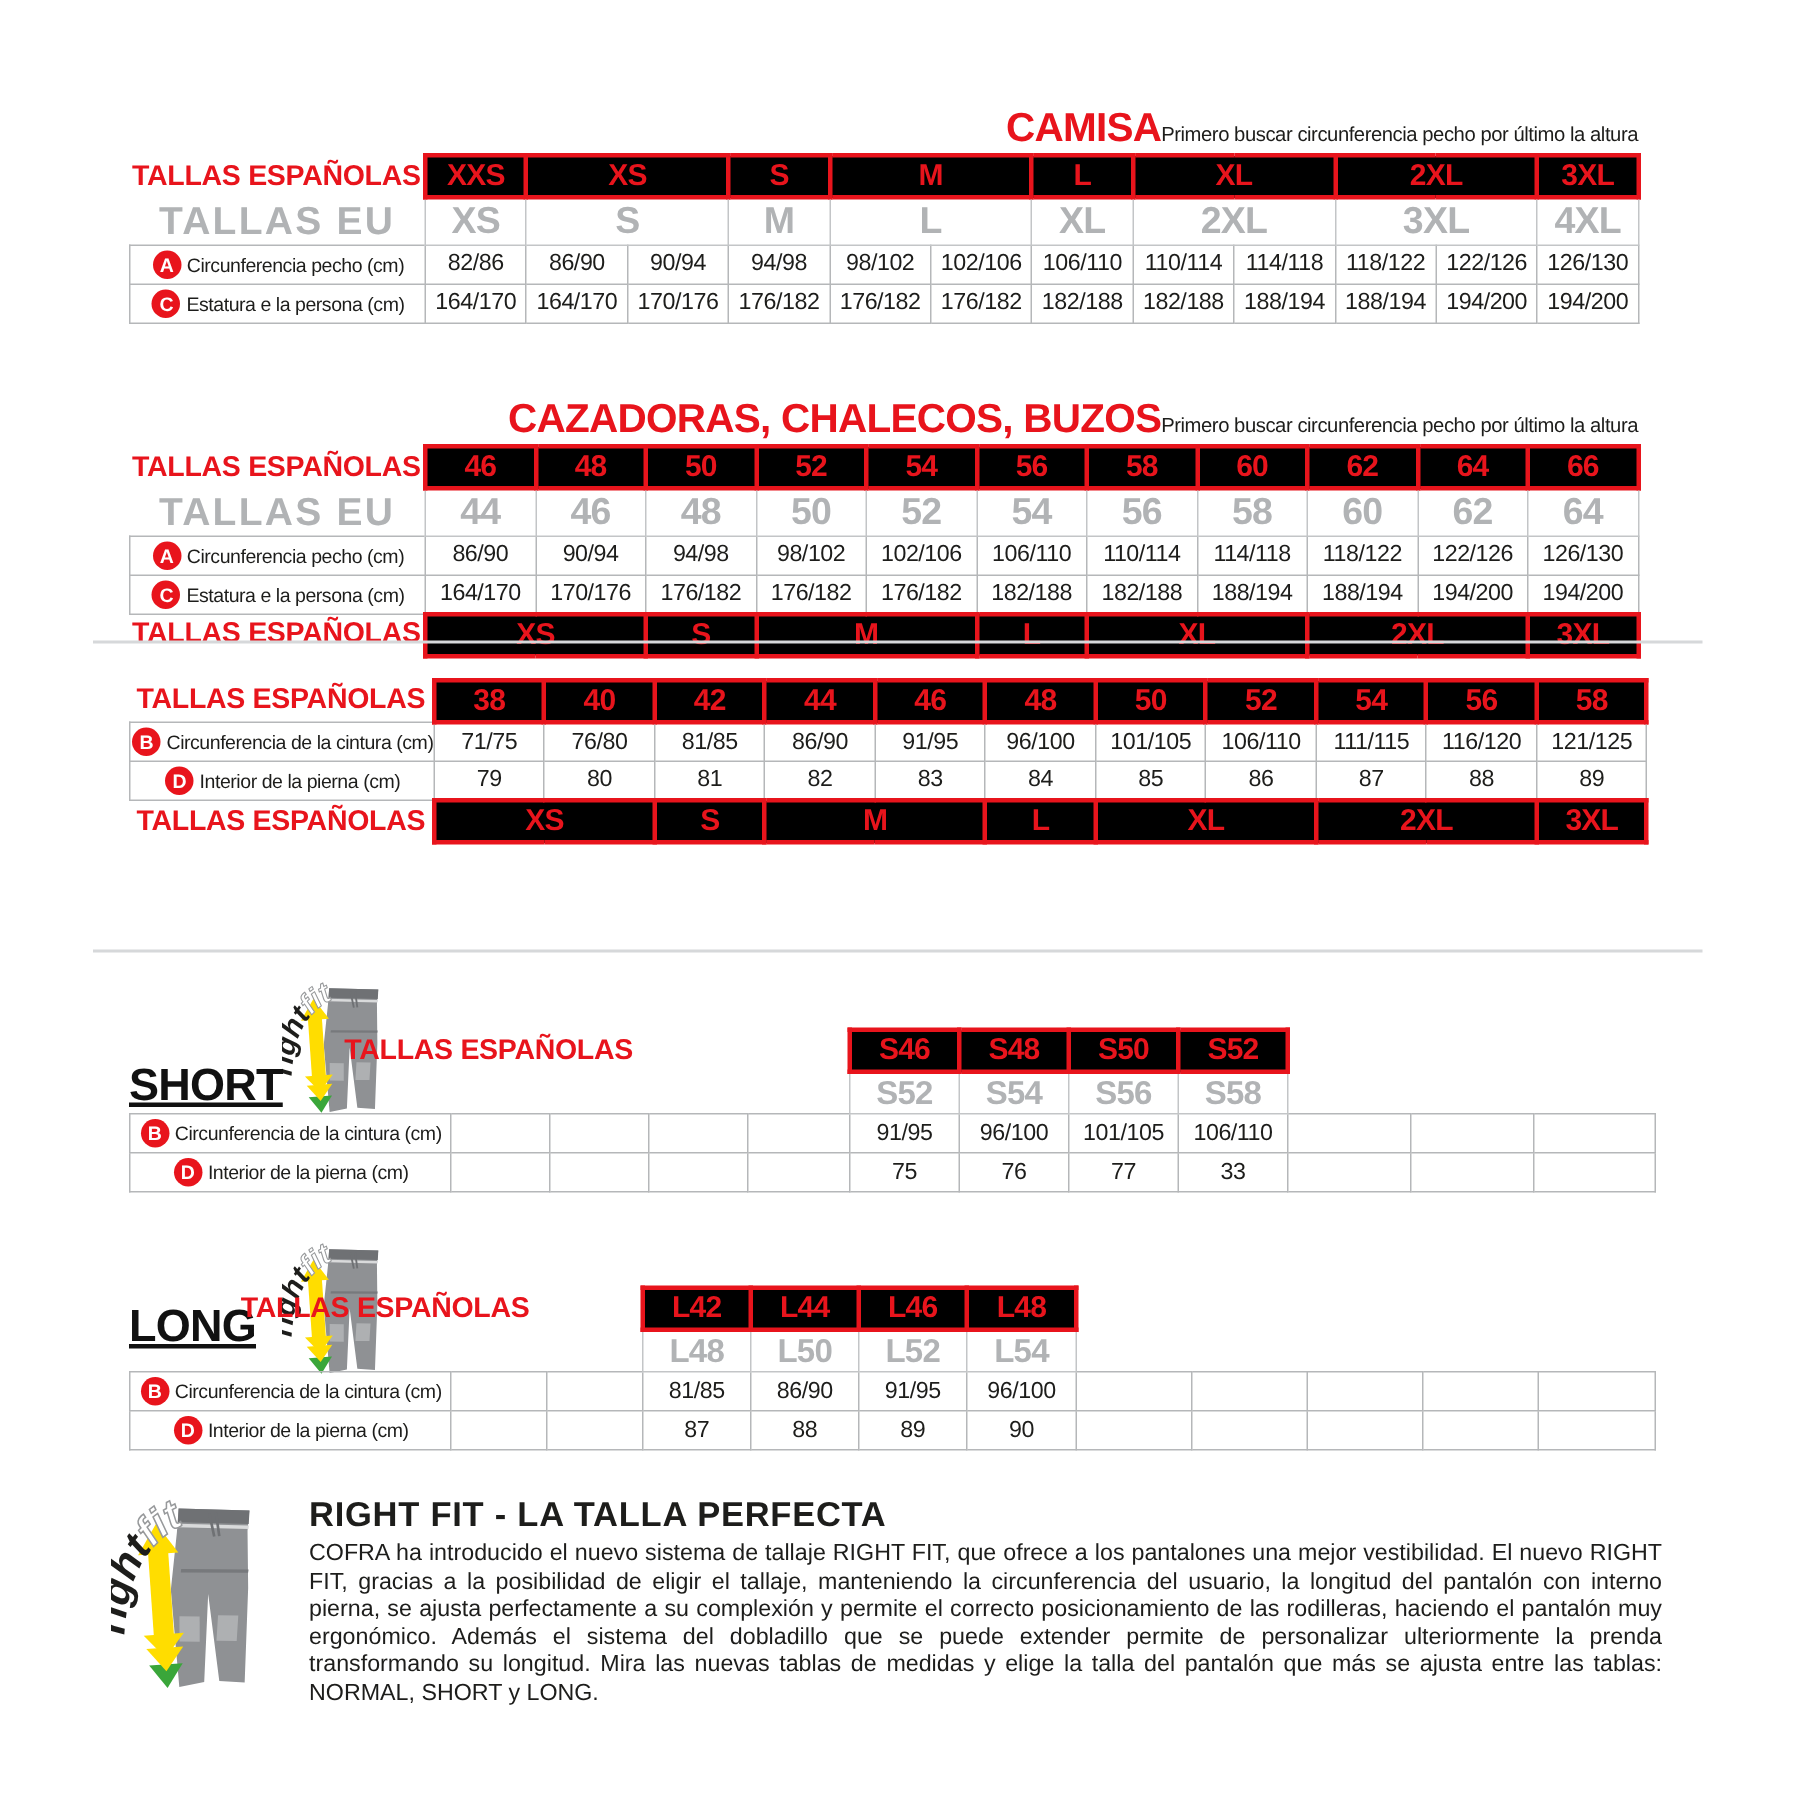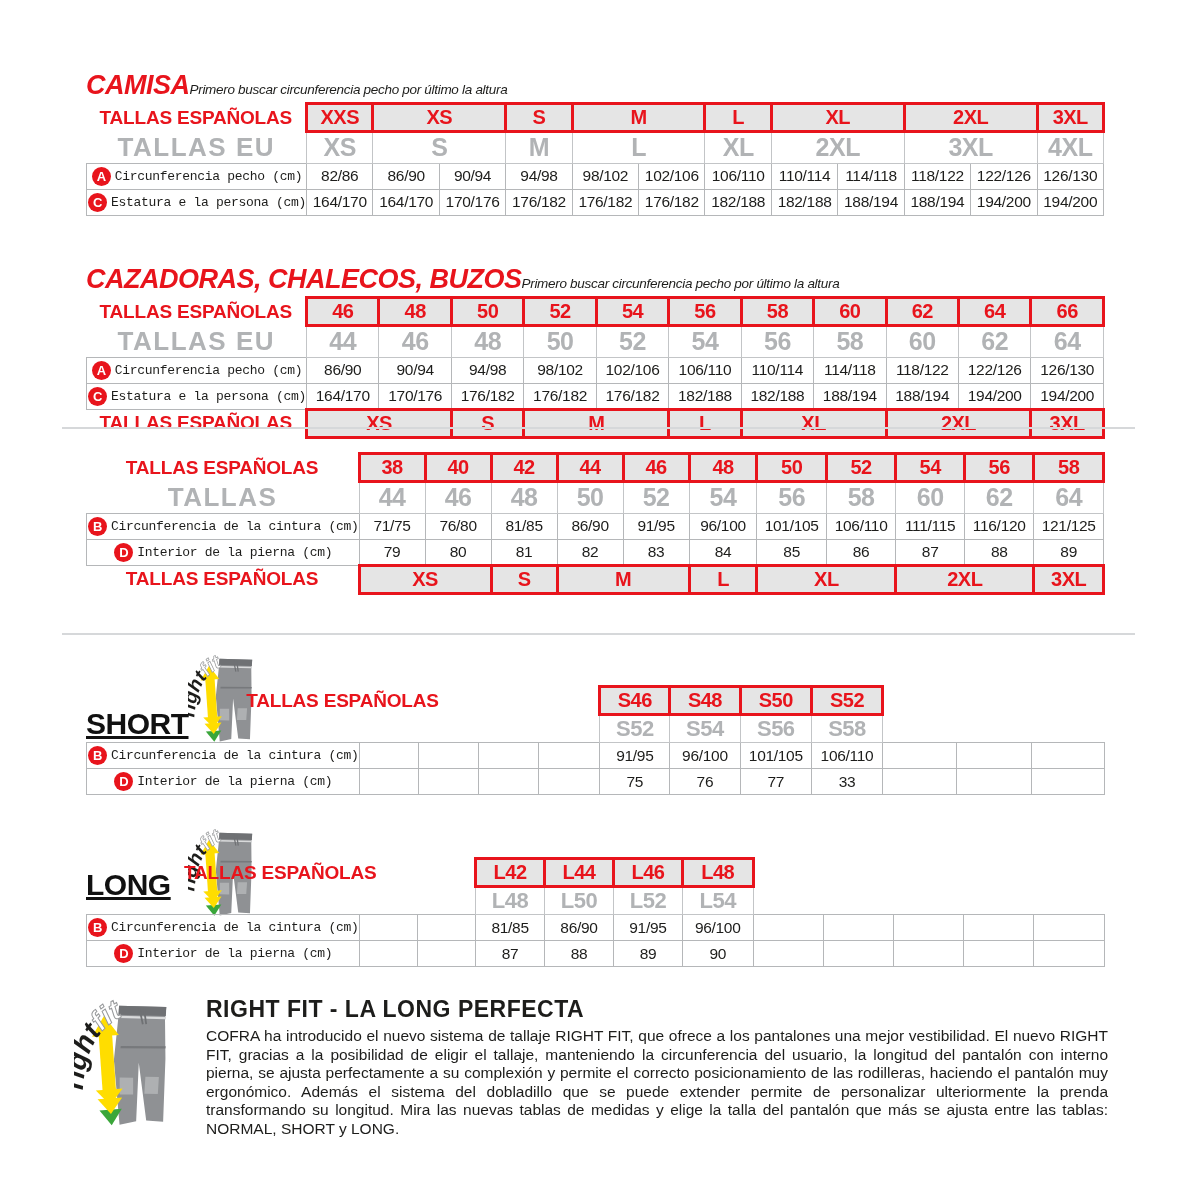--- a/index.html
+++ b/index.html
@@ -5,38 +5,38 @@
   :root{
     --red:#e8141c;
     --graytxt:#b1b3b5;
     --bline:#c3c5c7;
     --ink:#1d1d1b;
   }
   html,body{margin:0;padding:0;background:#fff;}
   body{width:1200px;height:1200px;position:relative;font-family:"Liberation Sans",sans-serif;color:var(--ink);}
   .page{position:absolute;left:0;top:0;width:1200px;height:1200px;background:#fff;overflow:hidden;}
   .sec{position:absolute;left:86px;width:1019px;}
-  .title-row{display:flex;justify-content:flex-start;align-items:flex-end;width:1006px;margin-bottom:2px;font-style:italic;}
+  .title-row{display:flex;justify-content:flex-end;align-items:flex-end;width:1006px;margin-bottom:2px;}
   .sec-title{color:var(--red);font-weight:bold;font-size:27px;letter-spacing:-0.5px;line-height:30px;white-space:nowrap;}
   .note{font-size:13.5px;letter-spacing:-0.3px;color:var(--ink);white-space:nowrap;padding-bottom:3px;}
   table.sz{border-collapse:collapse;table-layout:fixed;}
   table.sz td{padding:0;text-align:center;vertical-align:middle;white-space:nowrap;}
   tr.hr{height:28px;}
   tr.hg{height:27px;}
   tr.hv{height:26px;}
-  td.red{border:3px solid var(--red);color:var(--red);font-weight:bold;font-size:20px;letter-spacing:-0.5px;background:#e5e5e5;}
+  td.red{border:3px solid var(--red);color:var(--red);font-weight:bold;font-size:20px;letter-spacing:-0.5px;background:#000000;}
   td.gray{border:1px solid var(--bline);color:var(--graytxt);font-weight:bold;font-size:25px;letter-spacing:-0.5px;}
   td.gray.slg{font-size:22px;}
   td.val{border:1px solid #b5b7b9;font-size:15.5px;letter-spacing:-0.3px;color:var(--ink);}
   td.lblred{border:none;color:var(--red);font-weight:bold;font-size:19px;text-align:right;padding-right:8px;letter-spacing:-0.2px;}
   td.lblgray{border:none;color:var(--graytxt);font-weight:bold;font-size:26px;text-align:left;letter-spacing:1.5px;}
   td.lbldata{border:1px solid #b5b7b9;text-align:left;font-size:13px;letter-spacing:-0.3px;padding-left:3px;overflow:hidden;}
   td.blank{border:none;}
   .badge{display:inline-block;width:19px;height:19px;border-radius:50%;background:var(--red);color:#fff;font-weight:bold;font-size:13px;line-height:19px;text-align:center;margin:0 4px 0 1px;vertical-align:middle;}
-  .rl{vertical-align:middle;font-family:Liberation Mono, monospace;}
+  .rl{vertical-align:middle;}
   .divider{position:absolute;left:62px;width:1073px;height:2px;background:#d6d8da;}
   .sl-sec{height:150px;}
   .big-label{position:absolute;left:0;font-weight:bold;font-size:30px;letter-spacing:-0.5px;color:#111;text-decoration:underline;}
   .logo-slot{position:absolute;}
   .sl-table{position:absolute;left:0;}
   .rf-title{position:absolute;left:120px;top:3px;font-weight:bold;font-size:23px;letter-spacing:0.5px;color:var(--ink);white-space:nowrap;}
   .rf-para{position:absolute;left:120px;top:34px;width:902px;font-size:15.5px;line-height:18.6px;text-align:justify;color:var(--ink);}
 </style>
 </head>
 <body>
@@ -244,34 +244,20 @@
               <td class="red">40</td>
               <td class="red">42</td>
               <td class="red">44</td>
               <td class="red">46</td>
               <td class="red">48</td>
               <td class="red">50</td>
               <td class="red">52</td>
               <td class="red">54</td>
               <td class="red">56</td>
               <td class="red">58</td>
-            </tr>
-            <tr class="hg">
-              <td class="lblgray">TALLAS</td>
-              <td class="gray">44</td>
-              <td class="gray">46</td>
-              <td class="gray">48</td>
-              <td class="gray">50</td>
-              <td class="gray">52</td>
-              <td class="gray">54</td>
-              <td class="gray">56</td>
-              <td class="gray">58</td>
-              <td class="gray">60</td>
-              <td class="gray">62</td>
-              <td class="gray">64</td>
             </tr>
             <tr class="hv">
               <td class="lbldata"><span class="badge">B</span><span class="rl">Circunferencia de la cintura (cm)</span></td>
               <td class="val">71/75</td>
               <td class="val">76/80</td>
               <td class="val">81/85</td>
               <td class="val">86/90</td>
               <td class="val">91/95</td>
               <td class="val">96/100</td>
               <td class="val">101/105</td>
@@ -513,17 +499,17 @@
             <g>
               <polygon points="20,108 40,108 30,122" fill="#3aa63a"></polygon>
               <polygon points="19,98 41,98 30,112" fill="#ffdd00"></polygon>
               <polygon points="18,42 42,42 30,24" fill="#ffdd00"></polygon>
               <rect x="24" y="40" width="12" height="52" fill="#ffdd00"></rect>
               <polygon points="18,90 42,90 30,104" fill="#ffdd00"></polygon>
             </g>
           </g>
           <text font-size="25" font-weight="bold" font-style="italic" font-family="Liberation Sans, sans-serif"><textPath href="#arcb" xlink:href="#arcb" startOffset="0"><tspan fill="#1d1d1b">right</tspan><tspan fill="#ffffff" stroke="#97999b" stroke-width="0.9">fit</tspan></textPath></text>
         </svg></div>
-    <div class="rf-title">RIGHT FIT - LA LONG PERFECTA</div>
+    <div class="rf-title">RIGHT FIT - LA TALLA PERFECTA</div>
     <div class="rf-para">COFRA ha introducido el nuevo sistema de tallaje RIGHT FIT, que ofrece a los pantalones una mejor vestibilidad. El nuevo RIGHT FIT, gracias a la posibilidad de eligir el tallaje, manteniendo la circunferencia del usuario, la longitud del pantalón con interno pierna, se ajusta perfectamente a su complexión y permite el correcto posicionamiento de las rodilleras, haciendo el pantalón muy ergonómico. Además el sistema del dobladillo que se puede extender permite de personalizar ulteriormente la prenda transformando su longitud. Mira las nuevas tablas de medidas y elige la talla del pantalón que más se ajusta entre las tablas: NORMAL, SHORT y LONG.</div>
   </div>
 
 </div>
 
 </body></html>

